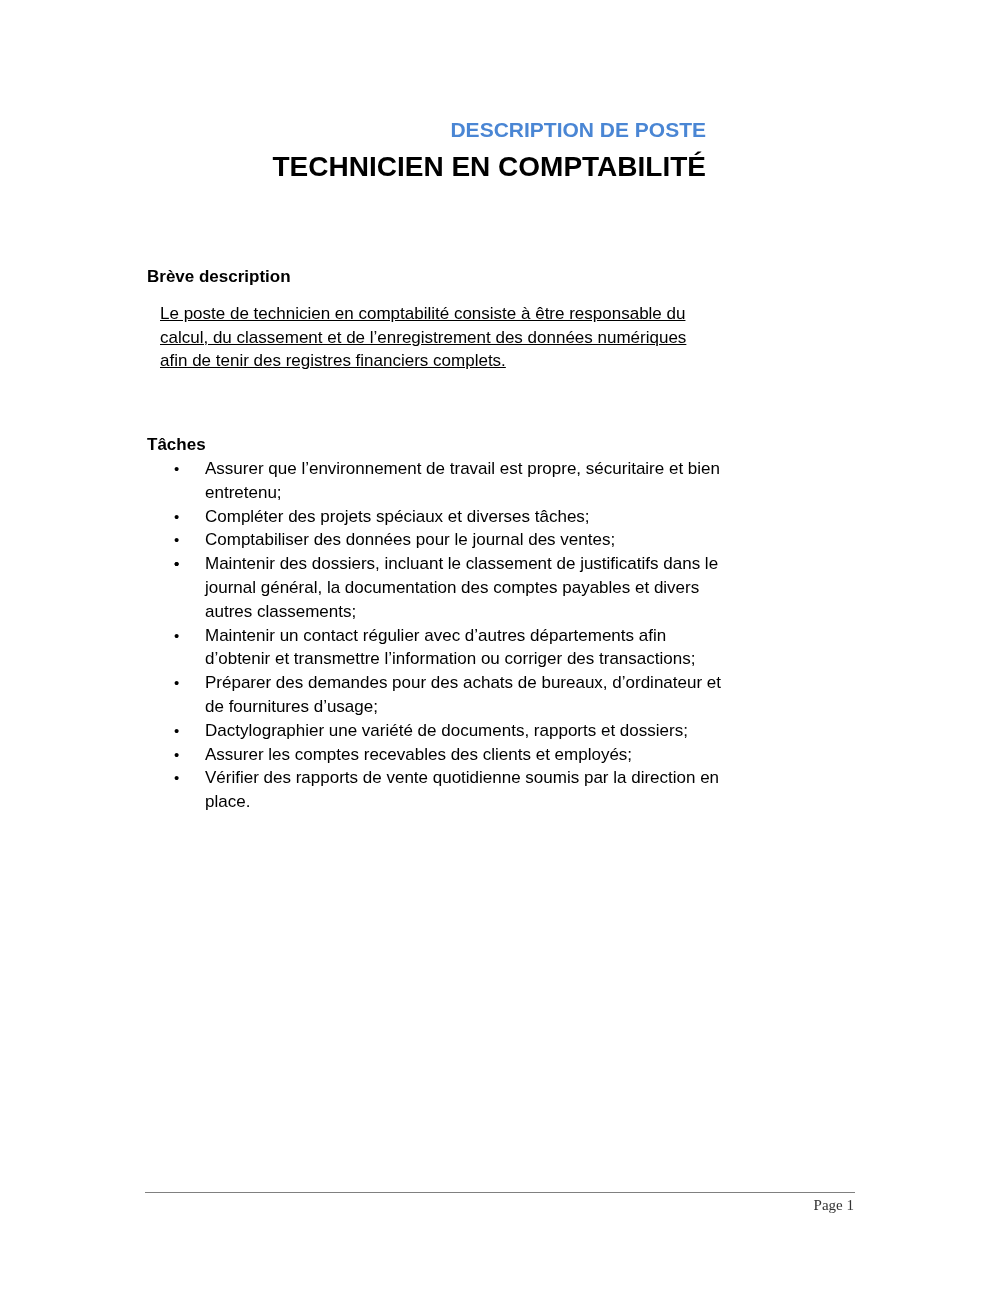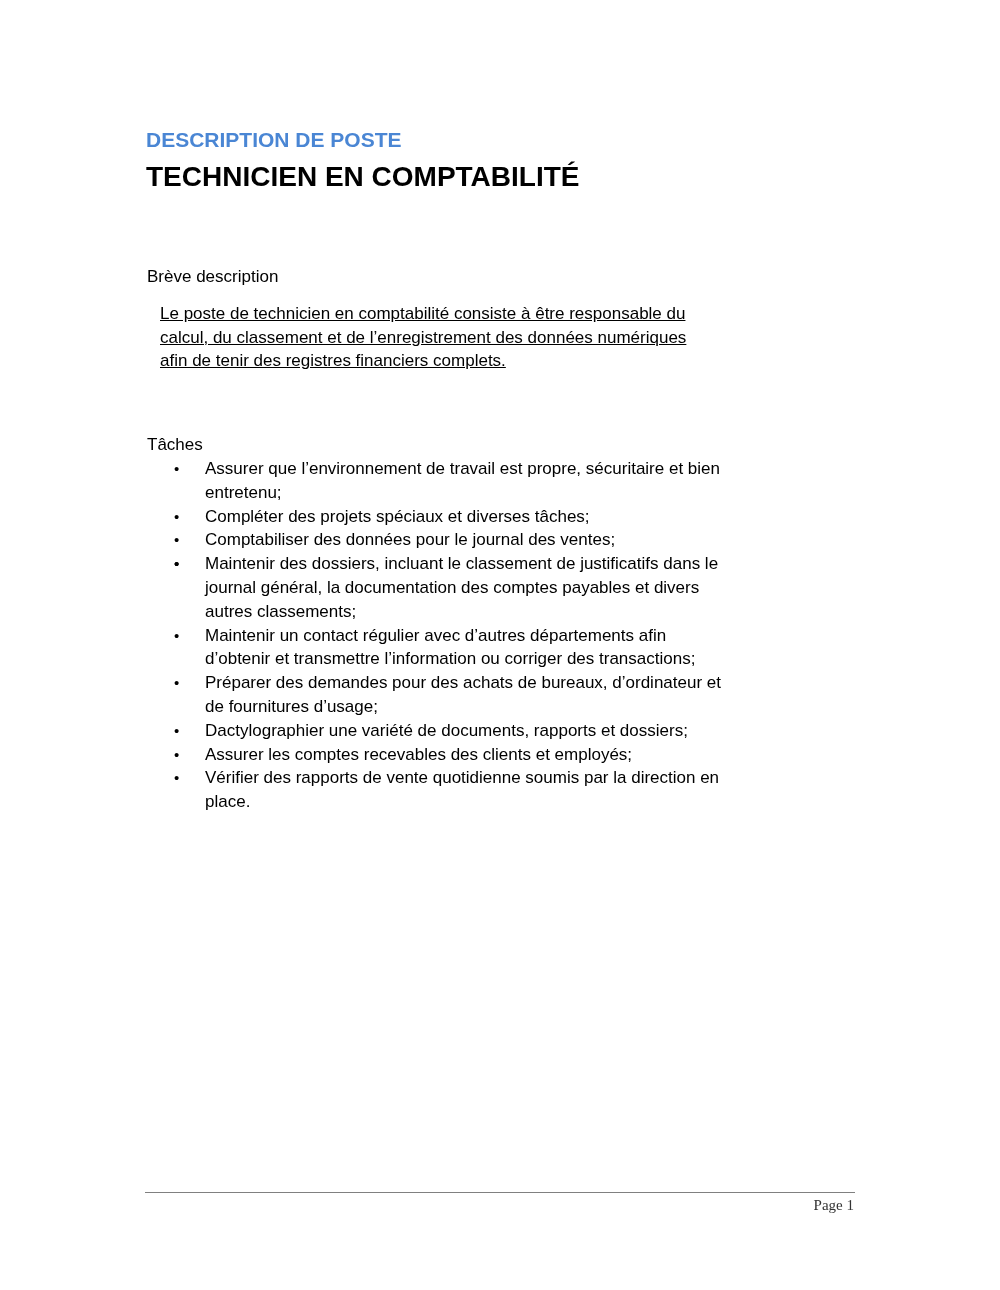--- a/index.html
+++ b/index.html
@@ -19,23 +19,23 @@
       position: absolute;
       left: 0;
       top: 0;
       width: 1000px;
       height: 1290px;
       background: #ffffff;
     }
     .title-block {
       position: absolute;
       left: 146px;
-      top: 127px;
+      top: 117px;
       width: 560px;
-      text-align: left;
+      text-align: right;
     }
     .doc-kicker {
       font-size: 21px;
       font-weight: bold;
       color: #4a86d4;
       line-height: 26px;
       letter-spacing: 0px;
     }
     .doc-title {
       font-size: 28px;
@@ -46,21 +46,21 @@
     }
     .content {
       position: absolute;
       left: 147px;
       top: 265px;
       width: 580px;
       font-size: 17px;
       line-height: 23.8px;
     }
     .section-heading {
-      font-weight: normal;
+      font-weight: bold;
       font-size: 17px;
       line-height: 23.8px;
     }
     .paragraph {
       margin: 13px;
       text-decoration: underline;
     }
     .section-gap {
       height: 47px;
     }

